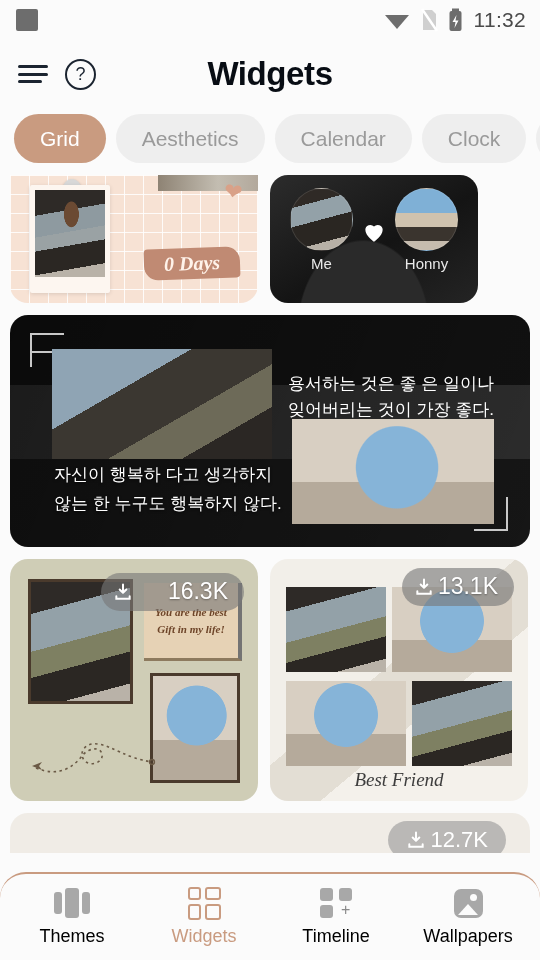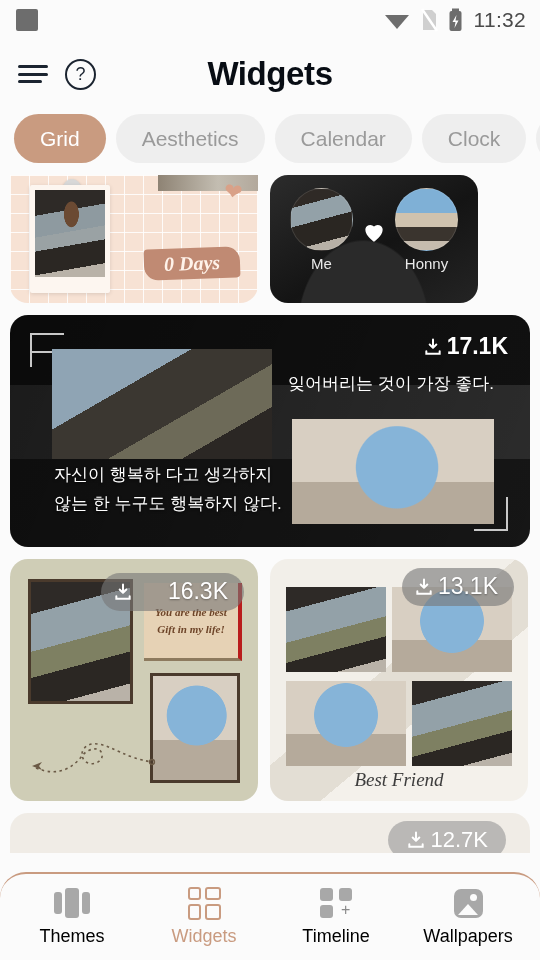--- a/index.html
+++ b/index.html
@@ -169,21 +169,21 @@
 
   
   .c-sage{ width:248px; height:242px; background:#cfcdb6; border-radius:18px; }
   .s-photo{
     position:absolute; left:18px; top:20px; width:105px; height:125px;
     border:3px solid #4a3a2c;
     background:linear-gradient(165deg,#2e2a27 0 22%, #93a1a8 22% 48%, #7e8062 48% 66%, #2b2723 66% 88%, #b9b2a8 88%);
   }
   .s-note{
     position:absolute; right:16px; top:24px; width:98px; height:78px;
-    background:#e6d2b5; border-right:4px solid #b91c1c; border-bottom:3px solid #8d7a5e;
+    background:#e6d2b5; border-right:4px solid #737373; border-bottom:3px solid #8d7a5e;
     display:flex; align-items:center; justify-content:center; padding:6px;
   }
   .s-note span{
     font-family:"Liberation Serif", serif; font-style:italic; font-size:11px;
     color:#6d4428; line-height:1.5; text-align:center;
   }
   .s-photo2{
     position:absolute; right:18px; bottom:18px; width:90px; height:110px;
     border:3px solid #4a3a2c;
     background:
@@ -333,28 +333,22 @@
       <div class="av-name n2">Honny</div>
     </div>
   </div>
 
   <div class="row">
     <div class="card c-wide">
       <div class="w-tick tl"></div>
       <div class="w-tick br"></div>
       <div class="w-photo1"></div>
       <div class="w-photo2"></div>
-      <div class="dl-badge w-dl">
-        <svg class="dl-ico" viewBox="0 0 24 24">
-          <path d="M12 3v10m0 0l-4-4m4 4l4-4" stroke="#fff" stroke-width="2.4" fill="none" stroke-linecap="round"></path>
-          <path d="M4 17v3h16v-3" stroke="#fff" stroke-width="2.4" fill="none" stroke-linecap="round"></path>
-        </svg>
-        <span>17.1K</span>
-      </div>
       <div class="w-quote-top">
+        <div>용서하는 것은 좋 은 일이나</div>
         <div>잊어버리는 것이 가장 좋다.</div>
       </div>
       <div class="w-quote-bot">
         <div>자신이 행복하 다고 생각하지</div>
         <div>않는 한 누구도 행복하지 않다.</div>
       </div>
     </div>
   </div>
 
   <div class="row">

